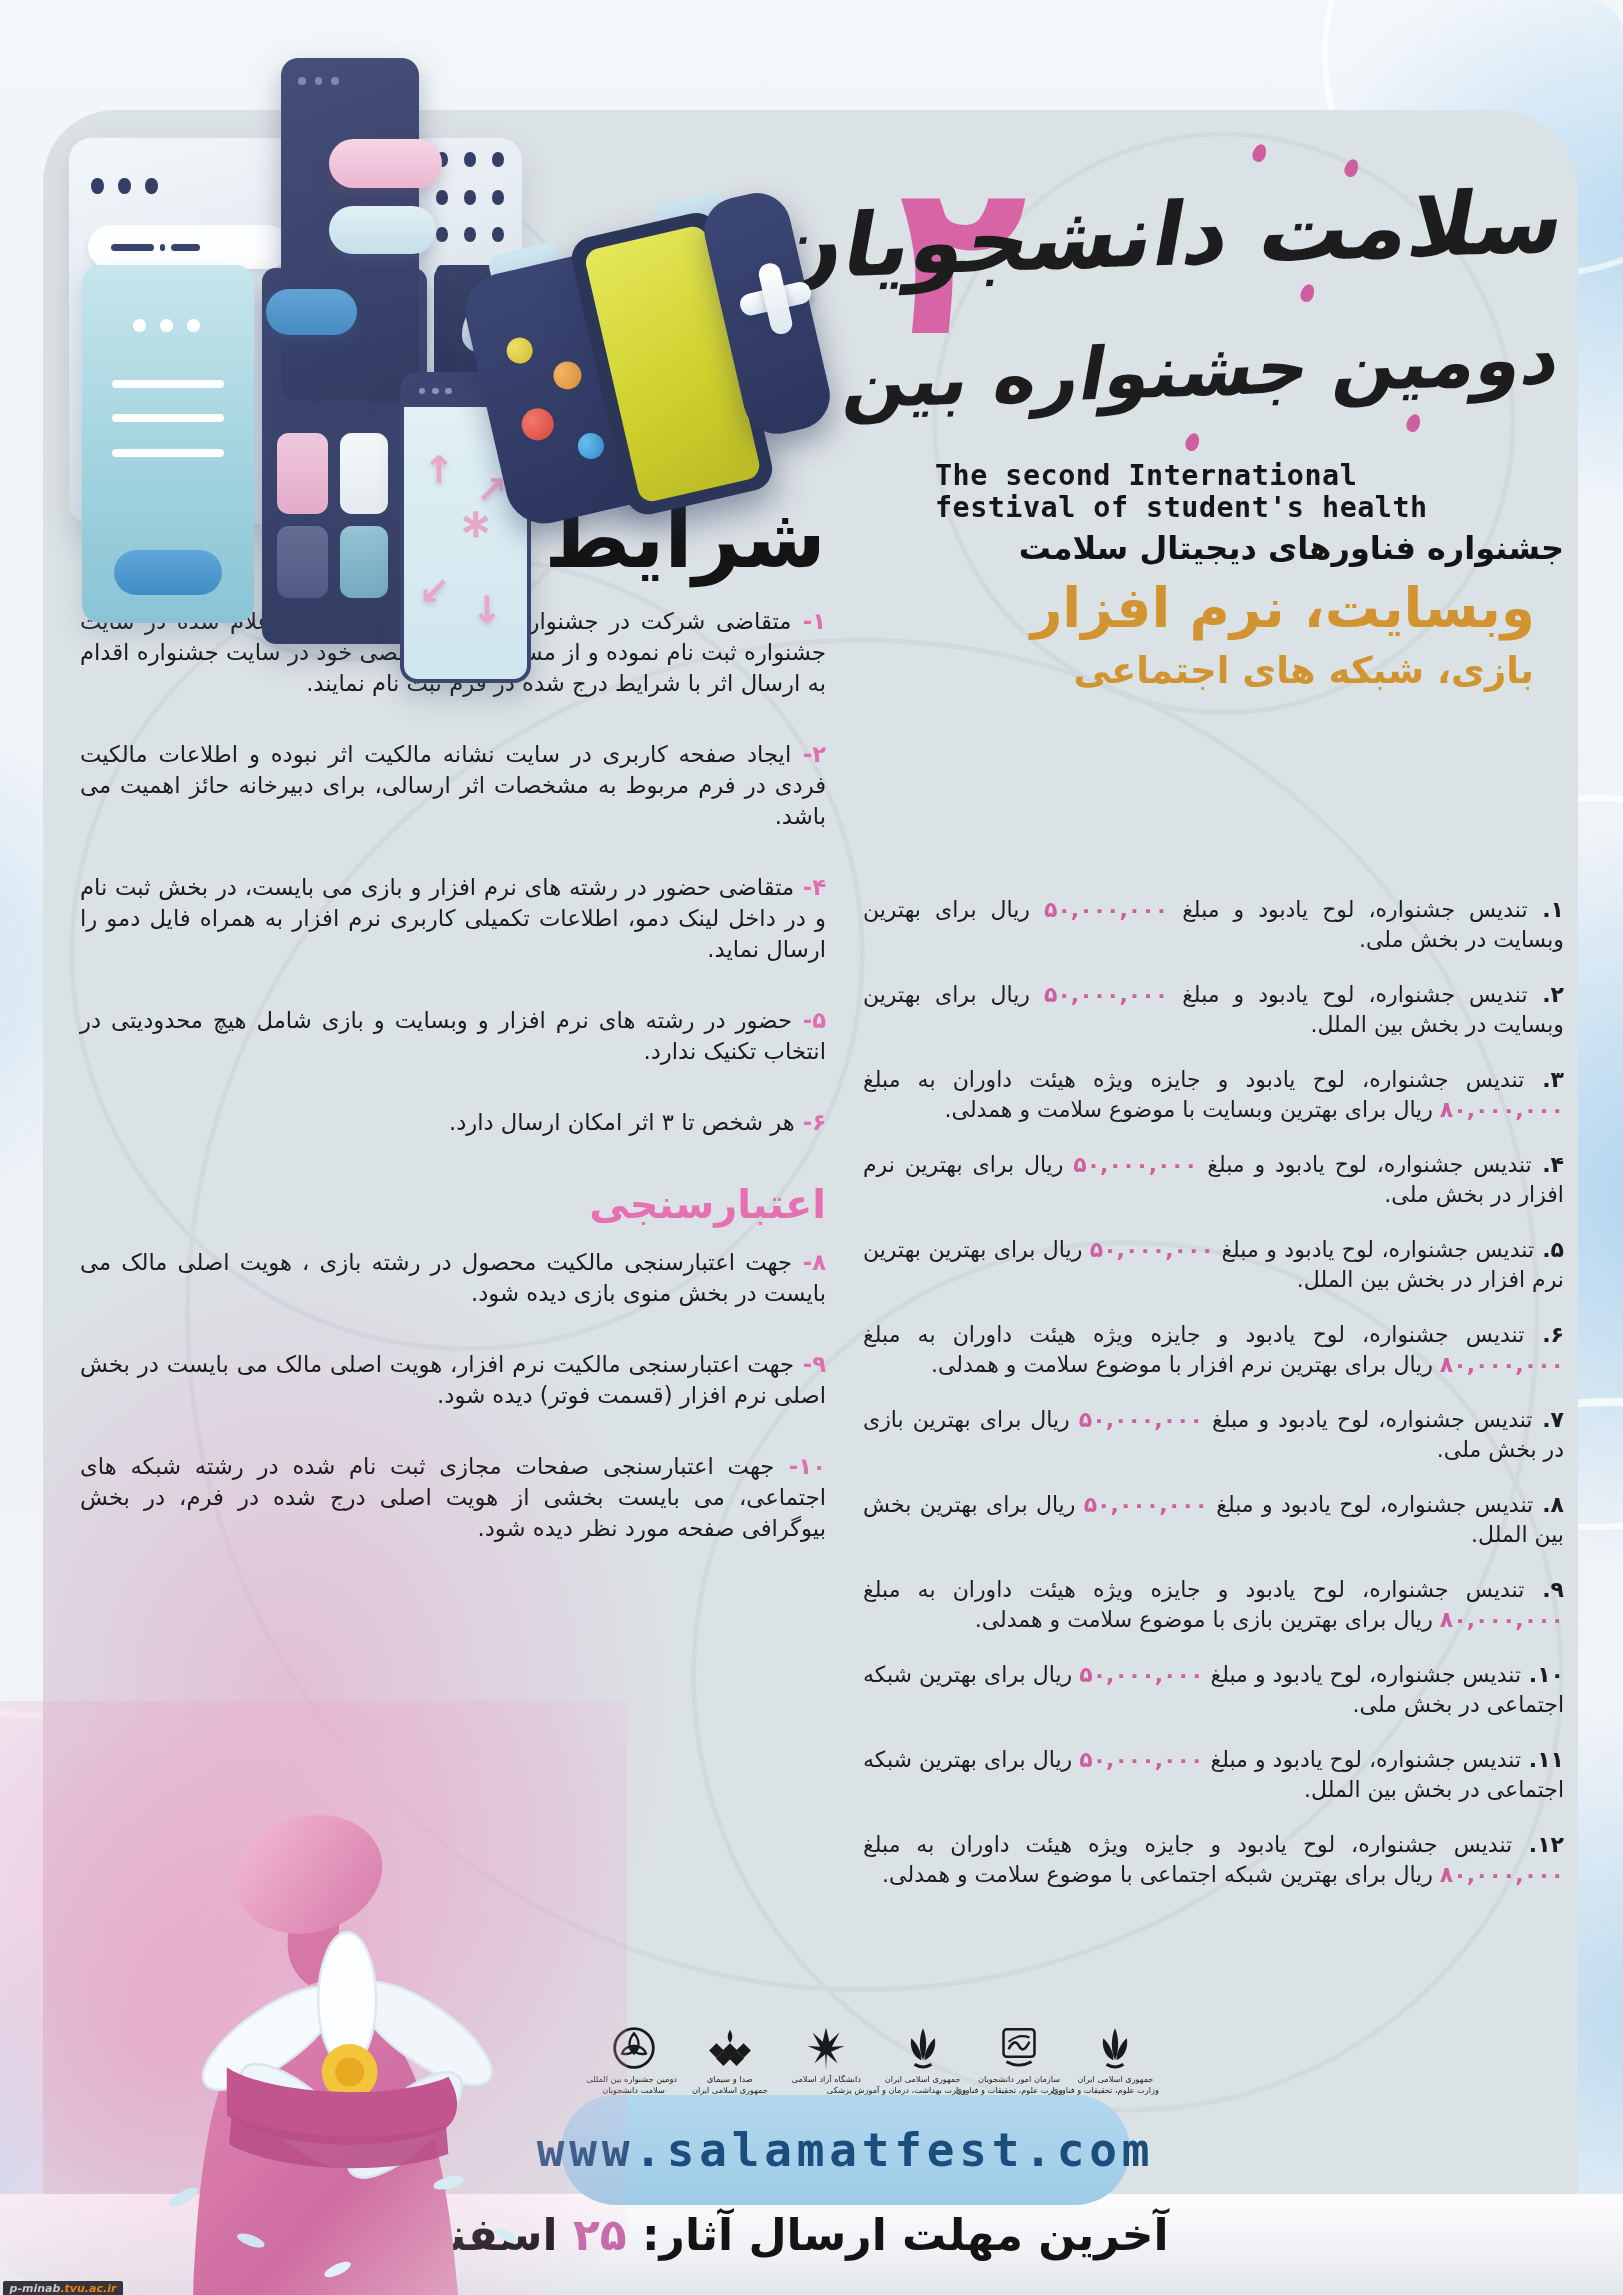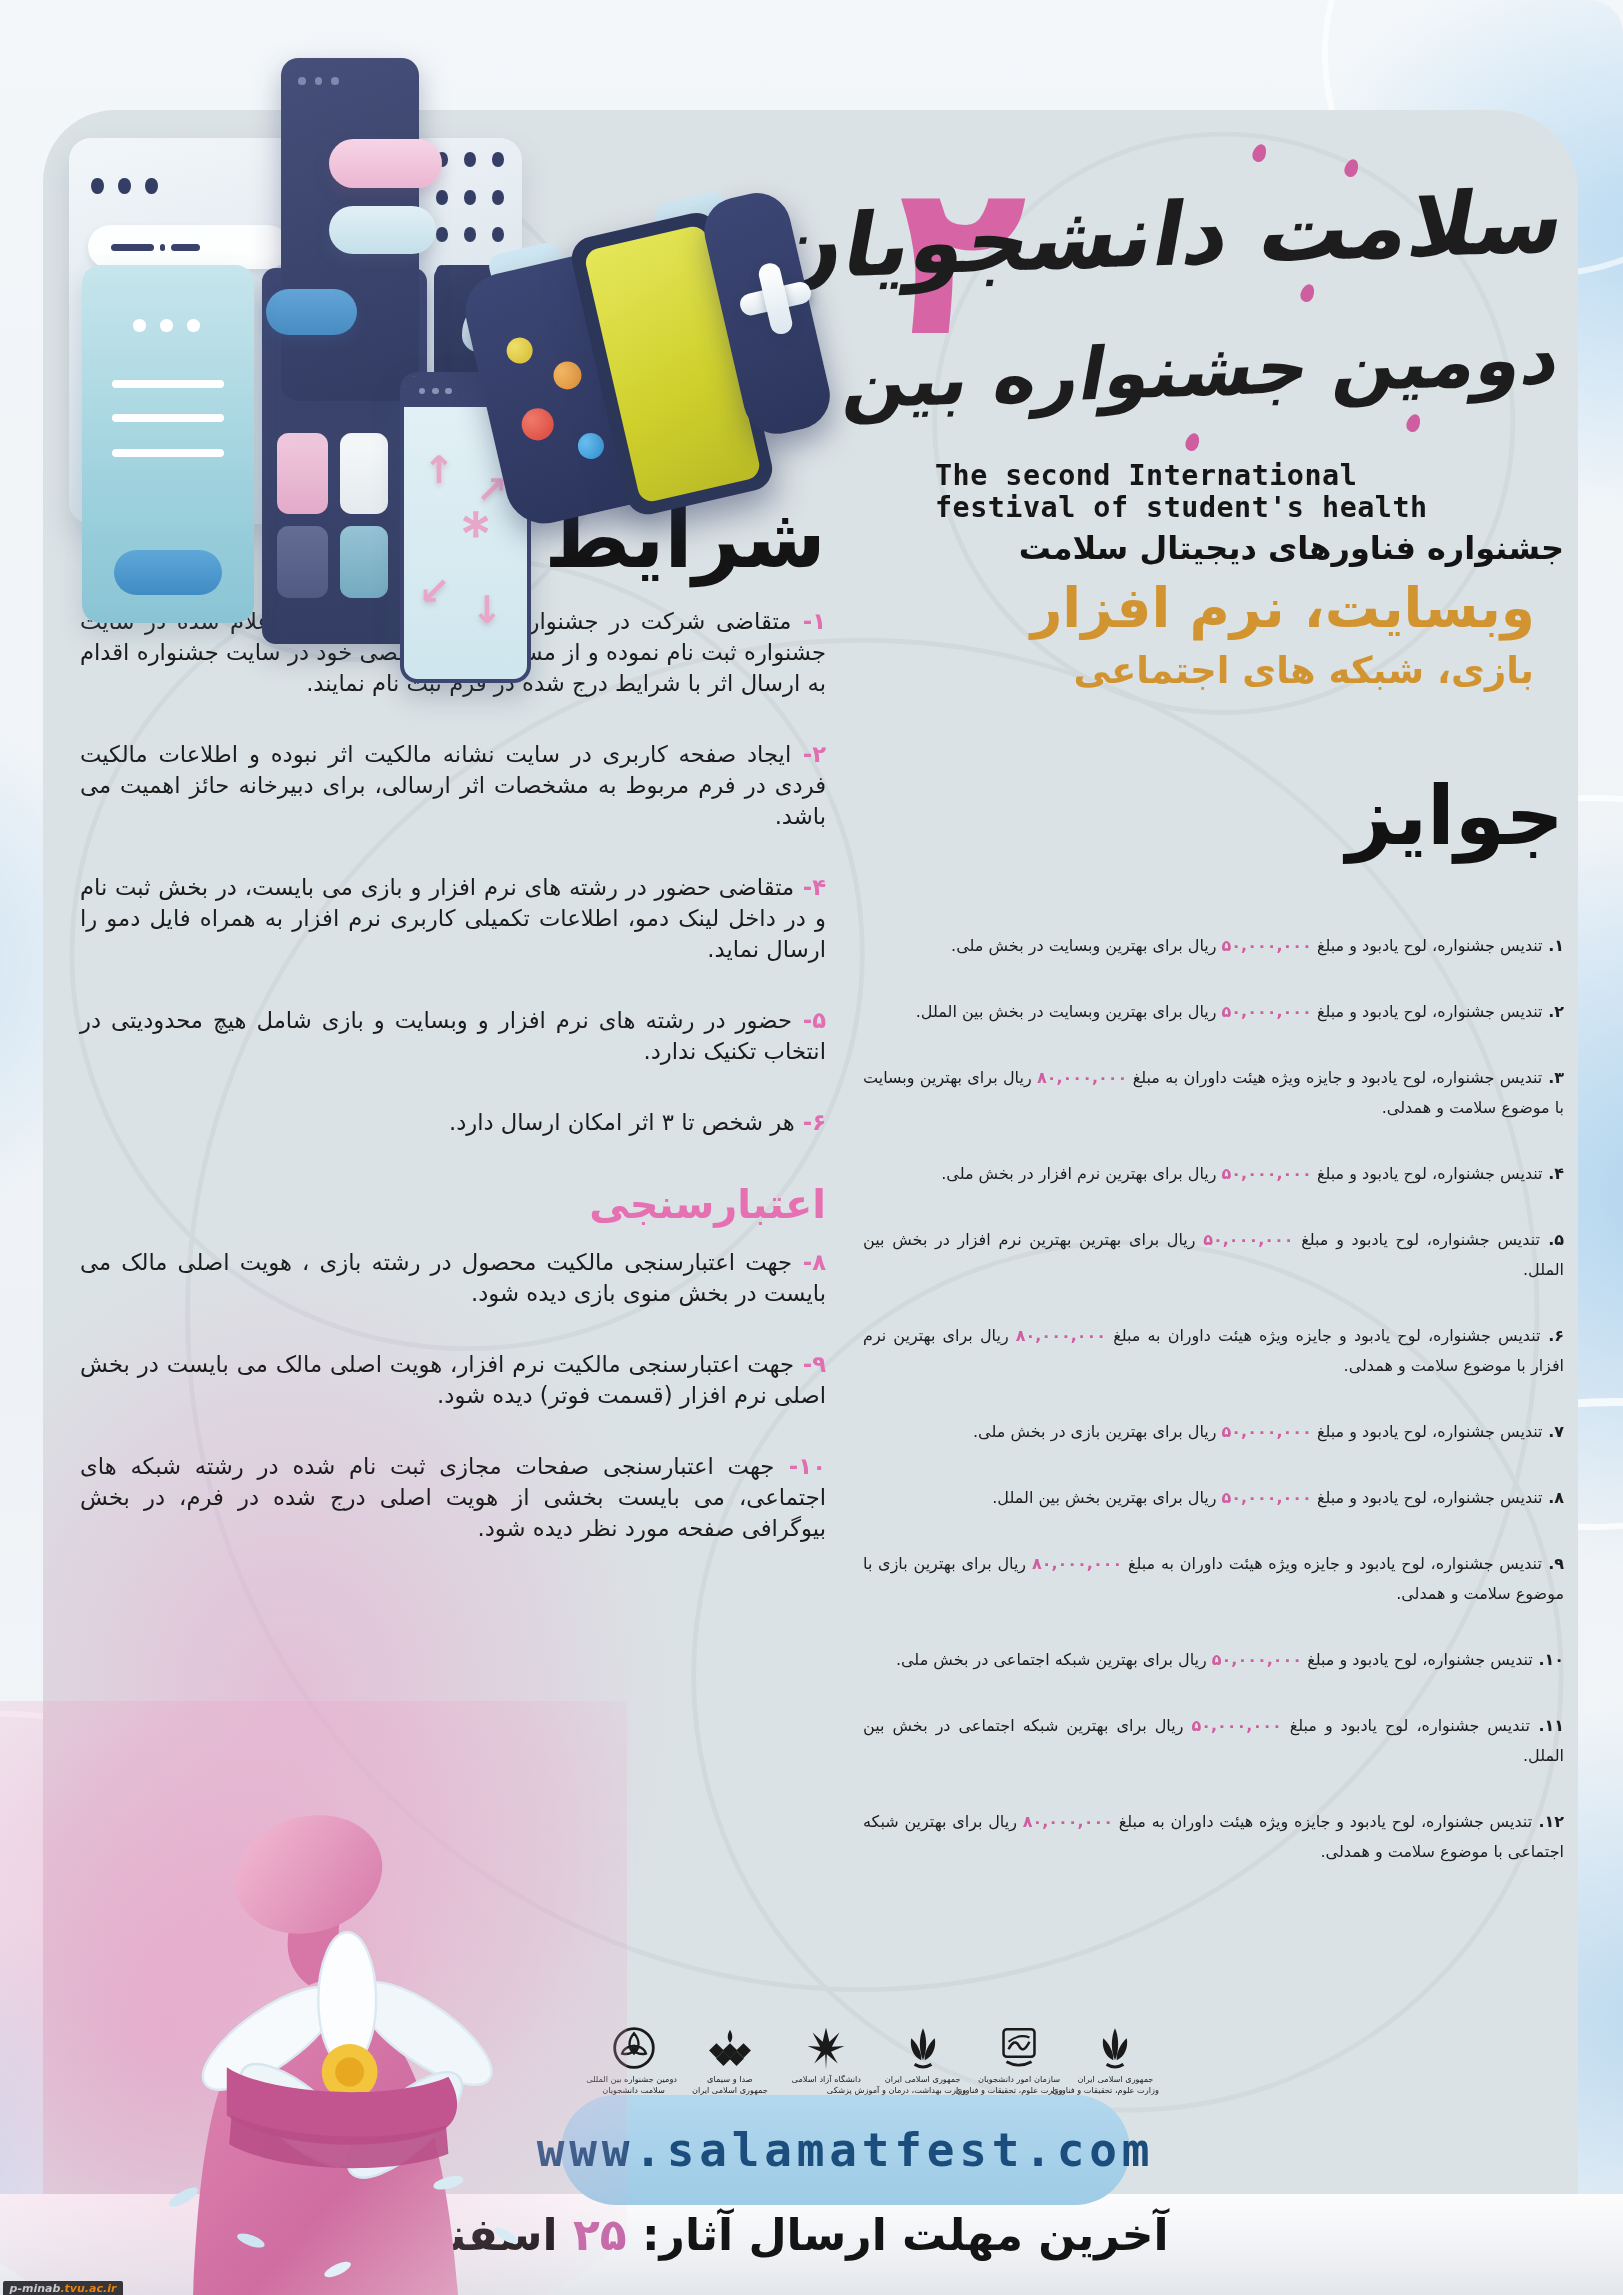--- a/index.html
+++ b/index.html
@@ -47,21 +47,21 @@
   .callig .l1{position:absolute;right:2.4px;top:58px;font-size:88px;font-weight:bold;color:#1d1d1d;transform:skewX(-12deg) rotate(-2deg);white-space:nowrap;}
   .callig .l2{position:absolute;right:7.2px;top:207px;font-size:73px;font-weight:bold;color:#1d1d1d;transform:skewX(-12deg) rotate(-2deg);white-space:nowrap;}
   .callig .dot{position:absolute;width:12.5px;height:18.3px;background:#cf5ea1;border-radius:50% 50% 50% 50%/60% 60% 40% 40%;transform:rotate(20deg);}
   .eng{position:absolute;left:72px;top:335px;width:627px;font-family:"DejaVu Sans Mono","Liberation Mono",monospace;
     font-size:28.4px;line-height:32px;font-weight:bold;color:#161616;letter-spacing:0.5px;white-space:nowrap;}
   .subtitle{position:absolute;right:0;top:404px;font-size:32px;font-weight:bold;color:#141414;white-space:nowrap;}
   .cat-main{position:absolute;right:29px;top:447px;font-size:55px;line-height:72px;font-weight:bold;color:#d19430;white-space:nowrap;}
   .cat-sub{position:absolute;right:30px;top:524px;font-size:37px;font-weight:bold;color:#d19430;white-space:nowrap;text-align:center;}
   .prize-heading{position:absolute;right:0;top:641px;font-size:81px;line-height:101px;font-weight:bold;color:#121212;}
   .prizes{position:absolute;right:0;top:770px;width:701px;}
-  .prize-item{font-size:16px;line-height:30px;color:#1c1c1c;text-align:justify;text-align-last:right;margin-bottom:25px;font-weight:500;margin-top:36px;}
+  .prize-item{font-size:22px;line-height:30px;color:#1c1c1c;text-align:justify;text-align-last:right;margin-bottom:25px;font-weight:500;}
   .prize-item .money{color:#cf5ea1;font-weight:bold;}
   .prize-item .pnum{font-weight:bold;}
   
   .illus{position:absolute;left:29px;top:29px;width:790px;height:655px;z-index:3;}
   .illus *{position:absolute;box-sizing:border-box;}
   .win1{left:40px;top:109px;width:453px;height:386px;border-radius:22px;
     background:linear-gradient(165deg,#f2f6f9 0%,#dde6ed 55%,#cdd9e3 100%);box-shadow:0 14.5px 29px rgba(80,100,130,.18);}
   .w1dots span{position:absolute;width:12.5px;height:16.4px;border-radius:50%;background:#343d63;top:0;}
   .w1dots{left:22px;top:40px;width:96px;height:19px;}
   .w1dots span:nth-child(2){left:27px;} .w1dots span:nth-child(3){left:54px;}
@@ -275,21 +275,20 @@
     <span class="dot" style="right:145px;top:289px;"></span>
     <span class="dot" style="right:366px;top:308px;"></span>
   </div>
   <div class="eng">
     <div>The second International</div>
     <div>festival of student's health</div>
   </div>
   <div class="subtitle fa">جشنواره فناورهای دیجیتال سلامت</div>
   <div class="cat-main fa">وبسایت، نرم افزار</div>
   <div class="cat-sub fa">بازی، شبکه های اجتماعی</div>
-  <div class="prize-heading fa">جوایز</div>
   <div class="prizes" id="prizes-list">
       <div class="prize-item fa"><span class="pnum">۱. </span>تندیس جشنواره، لوح یادبود و مبلغ <span class="money">۵۰,۰۰۰,۰۰۰</span> ریال برای بهترین وبسایت در بخش ملی.</div>
       <div class="prize-item fa"><span class="pnum">۲. </span>تندیس جشنواره، لوح یادبود و مبلغ <span class="money">۵۰,۰۰۰,۰۰۰</span> ریال برای بهترین وبسایت در بخش بین الملل.</div>
       <div class="prize-item fa"><span class="pnum">۳. </span>تندیس جشنواره، لوح یادبود و جایزه ویژه هیئت داوران به مبلغ <span class="money">۸۰,۰۰۰,۰۰۰</span> ریال برای بهترین وبسایت با موضوع سلامت و همدلی.</div>
       <div class="prize-item fa"><span class="pnum">۴. </span>تندیس جشنواره، لوح یادبود و مبلغ <span class="money">۵۰,۰۰۰,۰۰۰</span> ریال برای بهترین نرم افزار در بخش ملی.</div>
       <div class="prize-item fa"><span class="pnum">۵. </span>تندیس جشنواره، لوح یادبود و مبلغ <span class="money">۵۰,۰۰۰,۰۰۰</span> ریال برای بهترین بهترین نرم افزار در بخش بین الملل.</div>
       <div class="prize-item fa"><span class="pnum">۶. </span>تندیس جشنواره، لوح یادبود و جایزه ویژه هیئت داوران به مبلغ <span class="money">۸۰,۰۰۰,۰۰۰</span> ریال برای بهترین نرم افزار با موضوع سلامت و همدلی.</div>
       <div class="prize-item fa"><span class="pnum">۷. </span>تندیس جشنواره، لوح یادبود و مبلغ <span class="money">۵۰,۰۰۰,۰۰۰</span> ریال برای بهترین بازی در بخش ملی.</div>
       <div class="prize-item fa"><span class="pnum">۸. </span>تندیس جشنواره، لوح یادبود و مبلغ <span class="money">۵۰,۰۰۰,۰۰۰</span> ریال برای بهترین بخش بین الملل.</div>
       <div class="prize-item fa"><span class="pnum">۹. </span>تندیس جشنواره، لوح یادبود و جایزه ویژه هیئت داوران به مبلغ <span class="money">۸۰,۰۰۰,۰۰۰</span> ریال برای بهترین بازی با موضوع سلامت و همدلی.</div>

